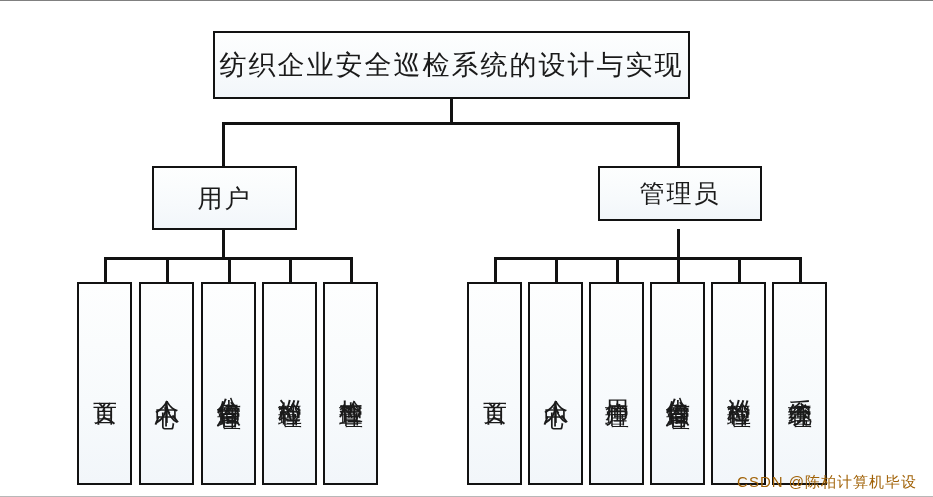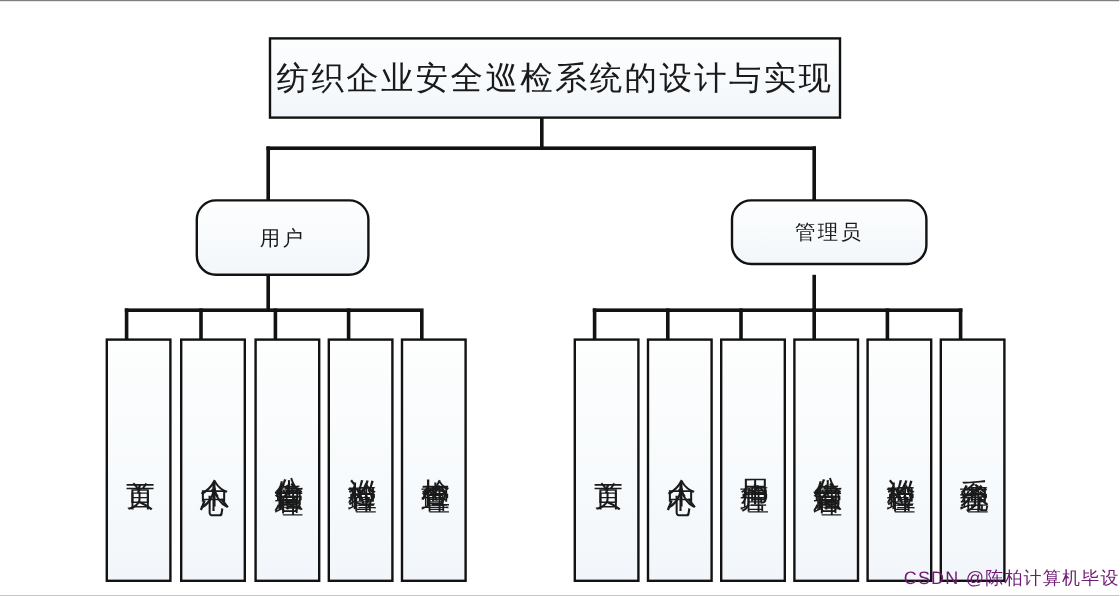--- a/index.html
+++ b/index.html
@@ -24,30 +24,28 @@
   
   .node {
     position: absolute;
     box-sizing: border-box;
     border: 2px solid #121212;
     background: linear-gradient(180deg, #fdfefe 0%, #f7fafc 60%, #f2f6fa 100%);
     display: flex;
     align-items: center;
     justify-content: center;
     color: #1a1a1a;
-    margin-left: 11px;
   }
   .node.root {
     font-size: 27px;
     letter-spacing: 2px;
   }
   .node.level2 {
-    font-size: 17px;
+    font-size: 25px;
     letter-spacing: 2px;
-    border-radius: 17px;
   }
   .node.leaf {
     border-width: 2px;
     font-size: 24px;
   }
   .leaf .vtext {
     writing-mode: vertical-rl;
     text-orientation: upright;
     line-height: 1.04;
     letter-spacing: 2px;
@@ -59,24 +57,24 @@
   .ln {
     position: absolute;
     background: #121212;
   }
   .ln.h { height: 3px; }
   .ln.v { width: 3px; }
 
   
   #watermark {
     position: absolute;
-    right: 0;
+    right: 16px;
     bottom: 4px;
     font-size: 15px;
-    color: #701a75;
+    color: #a16207;
     letter-spacing: 1px;
     font-family: "Liberation Sans", sans-serif;
     white-space: nowrap;
     pointer-events: none;
   }
 </style>
 </head>
 <body>
 
 <div id="canvas">

